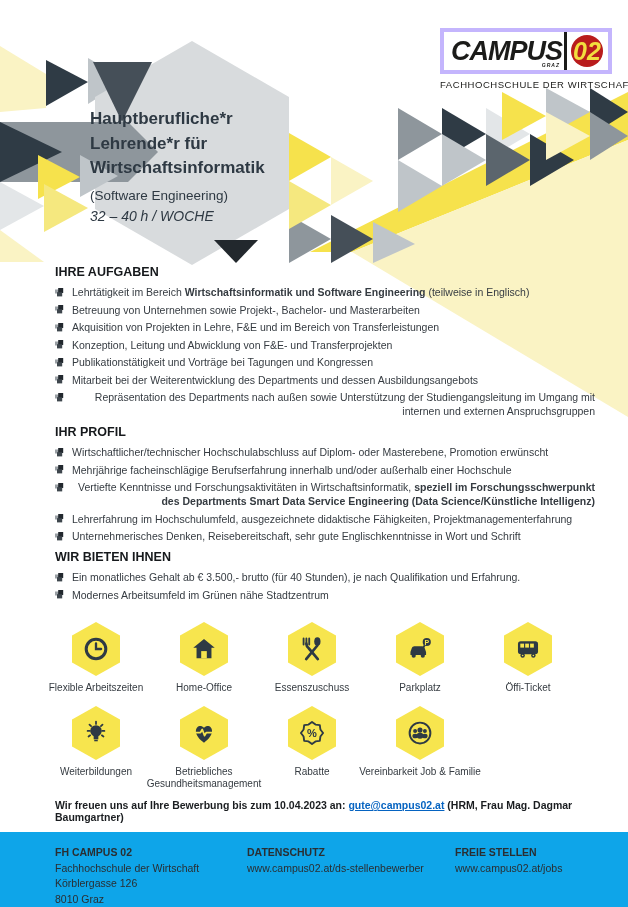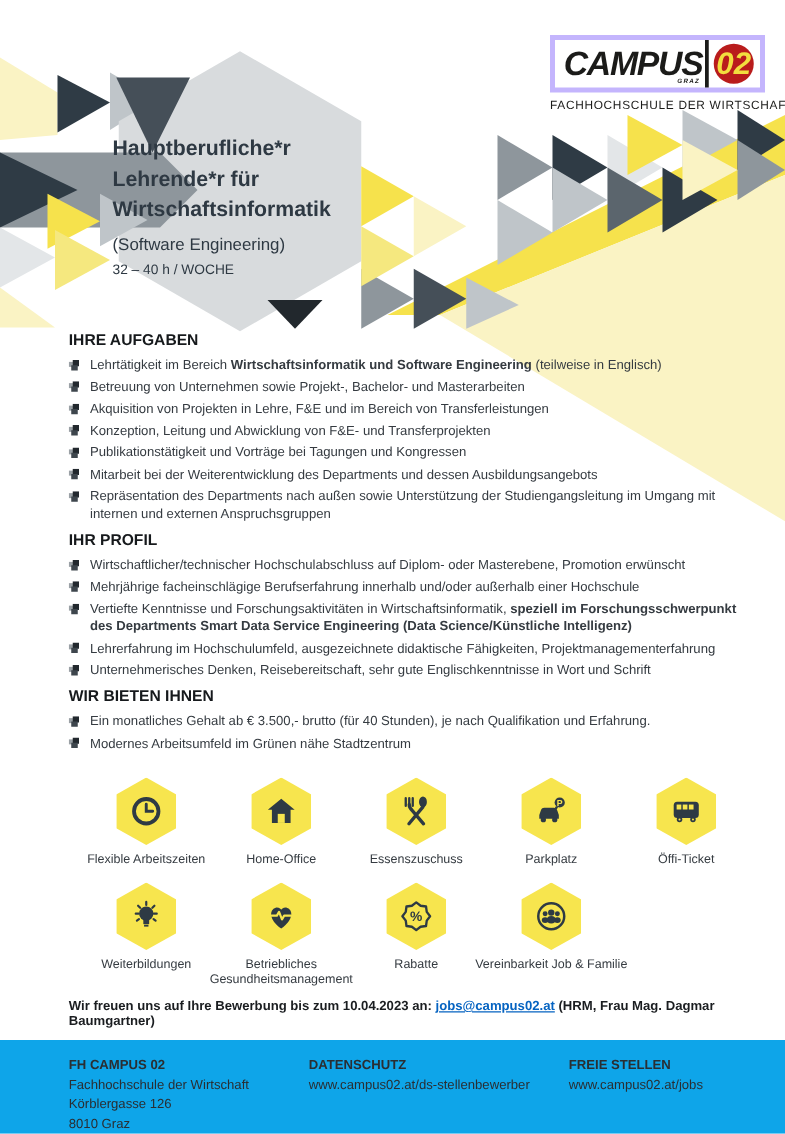--- a/index.html
+++ b/index.html
@@ -20,31 +20,31 @@
              font-style:italic;color:#1B1B19;letter-spacing:1px;}
   .logo-sep{width:3px;height:38px;background:#1B1B19;margin-right:4px;}
   .logo-badge{width:32px;height:32px;border-radius:50%;background:#b91c1c;color:#F2DE3E;
               font-size:25px;font-weight:bold;font-style:italic;display:flex;
               align-items:center;justify-content:center;line-height:1;}
   .logo-tagline{margin-top:5px;font-size:9.5px;letter-spacing:0.55px;color:#1B1B19;white-space:nowrap;}
   
   .hero{position:absolute;left:90px;top:107px;width:204px;color:#2E3943;}
   .hero-line{font-size:17px;font-weight:bold;line-height:24.5px;}
   .hero-sub{font-size:13.5px;line-height:21px;margin-top:4px;}
-  .hero-hours{font-size:11px;line-height:21px;}
+  .hero-hours{font-size:14px;line-height:21px;font-style:italic;}
   
   .content{position:absolute;left:55px;top:264px;width:540px;}
   .section{margin-bottom:6px;}
   .sec-heading{font-size:12.5px;font-weight:bold;color:#16191C;line-height:16px;margin:0 0 5px 0;}
-  .item{display:flex;gap:8px;margin-bottom:3.5px;align-items:flex-start;}
+  .item{display:flex;gap:8px;margin-bottom:3.5px;align-items:flex-start;text-align:right;}
   .item-bullet{flex:0 0 9px;margin-top:2.5px;}
   .item-text{font-size:10.5px;line-height:14px;}
   .item-text .b{font-weight:bold;}
   
-  .benefits{position:absolute;left:63px;top:622px;width:545px;}
+  .benefits{position:absolute;left:42px;top:622px;width:545px;}
   .benefit-row{display:grid;grid-template-columns:repeat(5,108px);margin-bottom:12px;}
   .benefit-cell{display:flex;flex-direction:column;align-items:center;}
   .hex{width:48px;height:54px;background:#F7E54E;display:flex;align-items:center;justify-content:center;
        clip-path:polygon(50% 0,100% 25%,100% 75%,50% 100%,0 75%,0 25%);}
   .benefit-label{margin-top:6px;font-size:10px;line-height:12px;color:#353B41;
                  text-align:center;white-space:pre;}
   
   .apply{position:absolute;left:55px;top:799px;width:545px;font-size:10.5px;font-weight:bold;color:#1A1D20;}
   .apply a{color:#0563C1;text-decoration:underline;cursor:pointer;}
   .footer{position:absolute;left:0;top:832px;width:628px;height:79px;background:#0ea5e9;}
@@ -371,21 +371,21 @@
       <div class="hex">
         <svg width="28" height="28">
               <use href="#sym-family-icon"></use>
             </svg>
       </div>
       <div class="benefit-label">Vereinbarkeit Job &amp; Familie</div>
     </div>
   </div>
   </div>
 
-  <div class="apply"><span>Wir freuen uns auf Ihre Bewerbung bis zum 10.04.2023 an: </span><a>jobs@campus02.at</a><span> (HRM, Frau Mag. Dagmar Baumgartner)</span></div>
+  <div class="apply"><span>Wir freuen uns auf Ihre Bewerbung bis zum 10.04.2023 an: </span><a>gute@campus02.at</a><span> (HRM, Frau Mag. Dagmar Baumgartner)</span></div>
 
   <div class="footer">
     <div class="f-col">
       <div class="f-title">FH CAMPUS 02</div>
     <div>Fachhochschule der Wirtschaft</div>
         <div>Körblergasse 126</div>
         <div>8010 Graz</div>
       </div>
 
     <div class="f-col">

